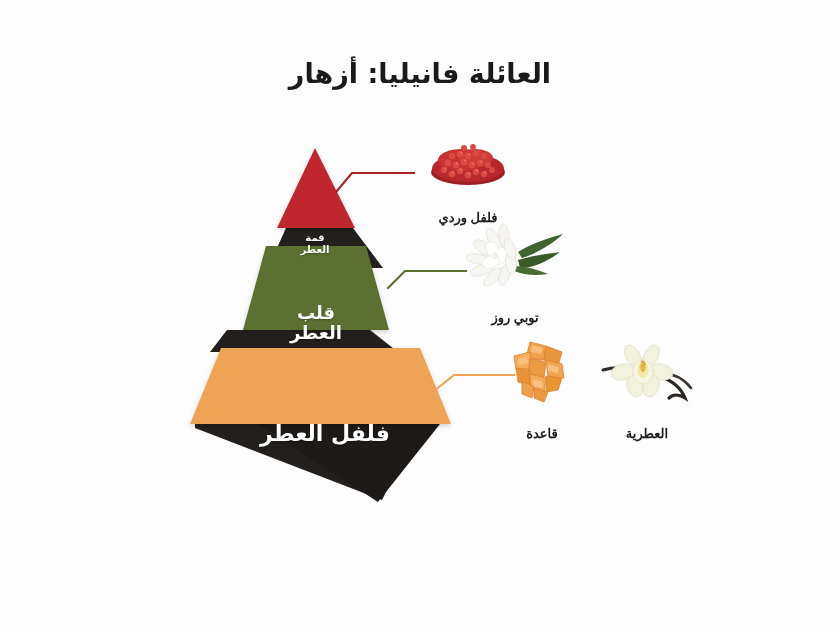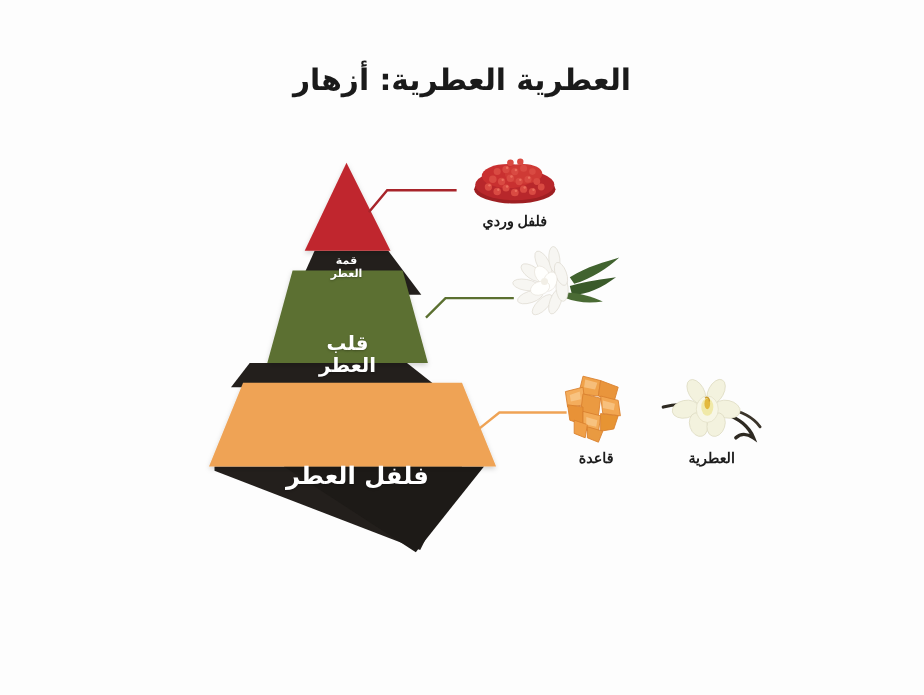--- a/index.html
+++ b/index.html
@@ -83,47 +83,47 @@
     position: absolute;
     text-align: center;
     direction: rtl;
   }
   .note .art {
     display: block;
     margin: 0 auto;
   }
   .note .note-label {
     display: block;
-    margin-top: 3px;
+    margin-top: 20px;
     font-size: 13px;
     font-weight: 700;
     color: #1c1c1c;
     direction: rtl;
     white-space: nowrap;
-    font-family: Liberation Serif, serif;
+    font-family: Liberation Sans, sans-serif;
   }
 
   #note-pink-pepper { left: 398px; top: 138px; width: 140px; }
   #note-tuberose    { left: 440px; top: 222px; width: 150px; }
   #note-musk        { left: 487px; top: 336px; width: 110px; }
   #note-vanilla     { left: 592px; top: 340px; width: 110px; }
 
   
   .footer {
     position: absolute;
     left: 0;
     top: 520px;
     width: 840px;
     height: 80px;
   }
 </style>
 </head>
 <body>
 
-<div class="title">العطرية العطرية: أزهار</div>
+<div class="title">العائلة فانيليا: أزهار</div>
 
 <div class="stage">
   <svg width="840" height="632" viewBox="0 0 840 632">
     <defs>
       <filter id="softshadow" x="-30%" y="-30%" width="160%" height="160%">
         <feDropShadow dx="0" dy="2" stdDeviation="2.5" flood-color="#000" flood-opacity="0.18"></feDropShadow>
       </filter>
     </defs>
 
     <polygon points="286,228 353,228 383,268 268,268" fill="#231f1c"></polygon>
@@ -227,20 +227,21 @@
         <ellipse cx="50" cy="27" rx="5" ry="11" transform="rotate(-200 50 27)"></ellipse>
       </g>
       <g fill="#fffffd" stroke="#e4e0d6" stroke-width="0.5">
         <ellipse cx="33" cy="28" rx="6" ry="9" transform="rotate(-35 33 28)"></ellipse>
         <ellipse cx="40" cy="34" rx="6" ry="9" transform="rotate(20 40 34)"></ellipse>
         <ellipse cx="31" cy="40" rx="6" ry="9" transform="rotate(70 31 40)"></ellipse>
       </g>
       <circle cx="35" cy="34" r="3.2" fill="#f2efe6"></circle>
     </g>
   </svg>
+  <span class="note-label">توبي روز</span>
 </div>
 
 <div class="note" id="note-musk">
   <svg class="art" width="84" height="70" viewBox="0 0 84 70">
     <g stroke="#d9812f" stroke-width="0.8" stroke-linejoin="round">
       <polygon points="30,6 46,10 44,24 26,22" fill="#f0a24a"></polygon>
       <polygon points="46,10 62,16 58,30 44,24" fill="#e9953c"></polygon>
       <polygon points="14,20 30,16 32,32 16,34" fill="#f4ad5c"></polygon>
       <polygon points="30,22 46,26 44,42 28,38" fill="#eb9a41"></polygon>
       <polygon points="46,24 62,28 64,42 48,40" fill="#f2a651"></polygon>

